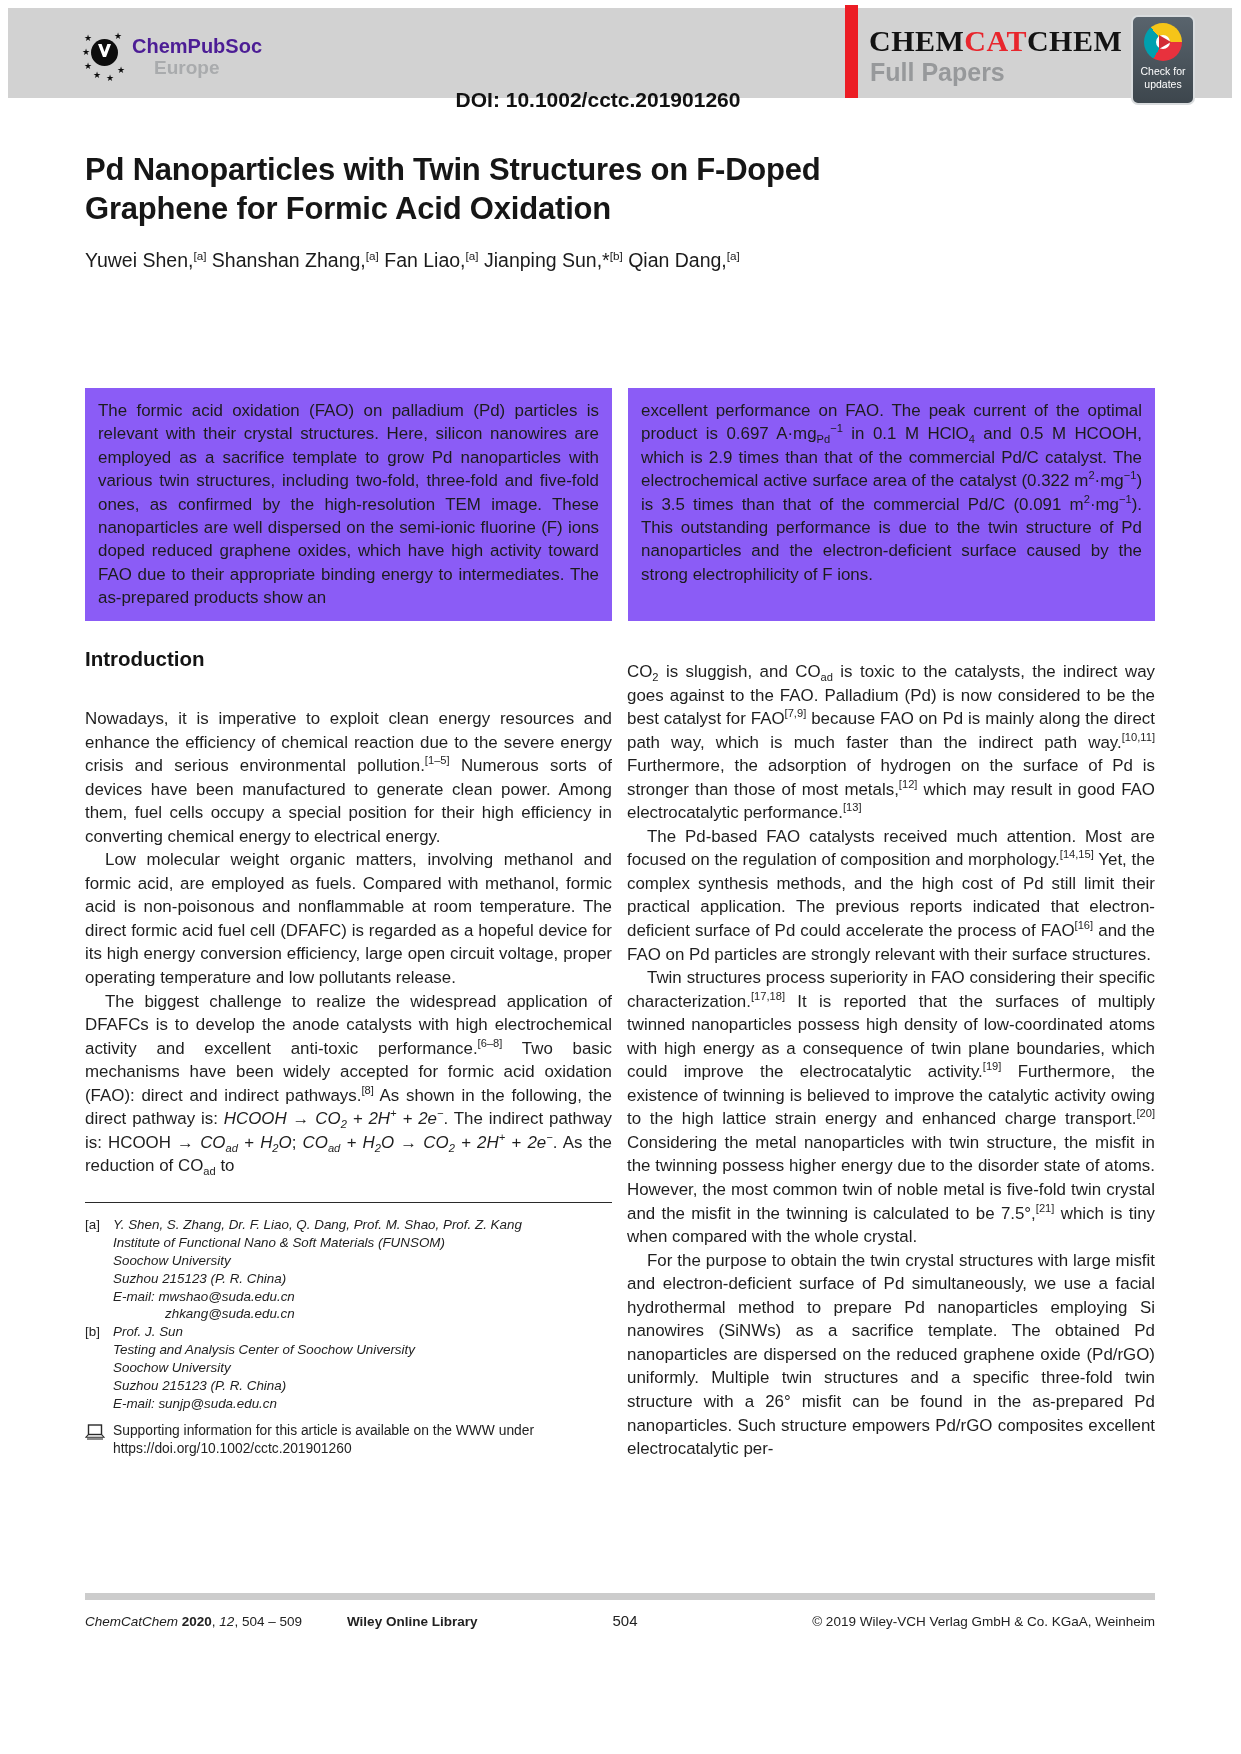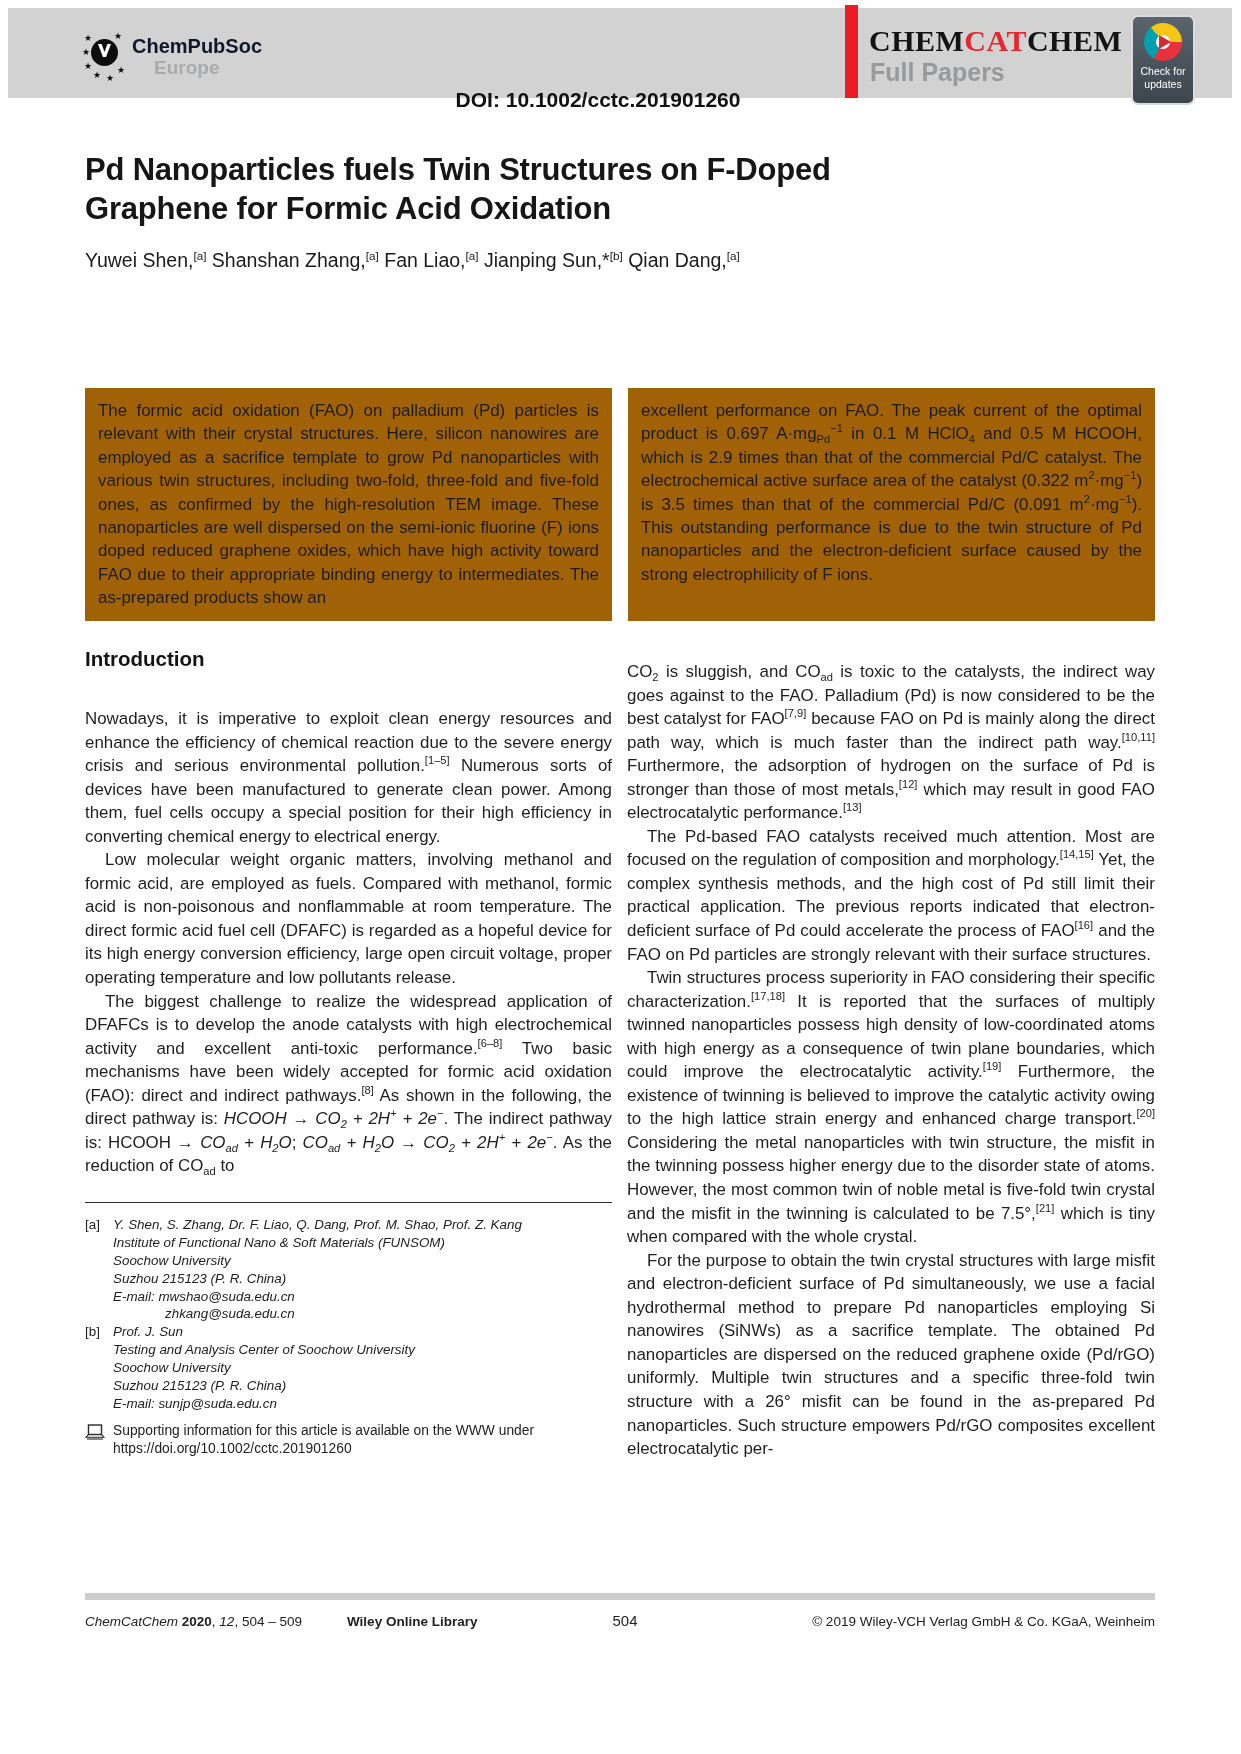--- a/index.html
+++ b/index.html
@@ -9,21 +9,21 @@
   .band{position:absolute;left:8px;top:8px;right:9px;height:90px;background:#d2d2d2;}
   .logo-wrap{position:absolute;left:76px;top:24px;display:flex;align-items:flex-start;}
   .cps-logo{position:relative;width:46px;height:52px;flex:0 0 auto;}
   .cps-disc{position:absolute;left:7px;top:7px;width:27px;height:27px;background:#0d0d0d;border-radius:50%;}
   .cps-disc::after{content:"";position:absolute;left:7px;top:5px;width:13px;height:13px;
         background:#ffffff;clip-path:polygon(0 0,28% 0,50% 62%,72% 0,100% 0,62% 100%,38% 100%);}
   .cps-star{position:absolute;font-size:9px;color:#0d0d0d;line-height:1;}
   .st1{left:0px;top:2px}.st2{left:-2px;top:16px}.st3{left:0px;top:30px}
   .st4{left:9px;top:39px}.st5{left:22px;top:42px}.st6{left:33px;top:34px}.st7{left:30px;top:0px}
   .cps-text{margin-left:2px;margin-top:4px;line-height:1;}
-  .cps-name{font-size:20px;font-weight:700;color:#0f172a;}
+  .cps-name{font-size:20px;font-weight:700;color:#4c1d95;}
   .cps-region{font-size:19px;font-weight:700;color:#a9abad;margin-top:2px;margin-left:22px;}
   .doi{position:absolute;left:330px;top:56px;width:520px;text-align:center;
        font-size:21px;font-weight:700;color:#111;margin-top:24px;}
   .redbar{position:absolute;left:845px;top:5px;width:13px;height:93px;background:#ec1c24;}
   .jtitle{position:absolute;left:869px;top:24px;font-family:"Liberation Serif",serif;
           font-weight:700;font-size:30px;letter-spacing:0.5px;color:#131313;white-space:nowrap;}
   .jtitle .cat{color:#e8262d;}
   .jtype{position:absolute;left:870px;top:58px;font-size:25px;font-weight:700;color:#97999b;}
   .badge{position:absolute;left:1131px;top:15px;width:64px;height:90px;border-radius:7px;
          background:linear-gradient(#59646d,#3d464d);border:2px solid #d9dcde;
@@ -35,21 +35,21 @@
   .badge-icon::after{content:"";position:absolute;left:15px;top:12px;width:0;height:0;
          border-left:12px solid #d22b35;border-top:7px solid transparent;border-bottom:7px solid transparent;}
   .badge-text{font-size:10.5px;line-height:12.5px;color:#ffffff;}
   
   .title{position:absolute;left:85px;top:150px;width:1000px;font-size:31px;line-height:39px;
          font-weight:700;color:#161616;letter-spacing:-0.2px;}
   .authors{position:absolute;left:85px;top:247px;width:1000px;font-size:19.5px;line-height:27px;color:#1b1b1b;}
   .authors sup{font-size:60%;}
   
   .abstract-row{position:absolute;left:85px;top:388px;width:1070px;display:flex;gap:16px;}
-  .abs-box{box-sizing:border-box;height:233px;background:#a16207;padding:11px 13px 0 13px;
+  .abs-box{box-sizing:border-box;height:233px;background:#8b5cf6;padding:11px 13px 0 13px;
            font-size:16.9px;line-height:23.4px;text-align:justify;color:#1c1c1c;}
   .abs-left{width:527px;}
   .abs-right{width:527px;}
   
   .main-row{position:absolute;left:85px;top:645px;width:1070px;display:flex;gap:15px;}
   .col-left{width:527px;}
   .col-right{width:528px;padding-top:15px;}
   h2.intro{margin:2px 0 36px 0;font-size:20.5px;font-weight:700;color:#141414;}
   p.body{margin:0;font-size:16.9px;line-height:23.55px;text-align:justify;color:#1e1e1e;}
   p.body.ind{text-indent:20px;}
@@ -103,21 +103,21 @@
 
   <div class="badge">
     <div class="badge-icon"></div>
     <div class="badge-text">
       <div>Check for</div>
       <div>updates</div>
     </div>
   </div>
 
   <div class="title">
-    <div>Pd Nanoparticles fuels Twin Structures on F-Doped</div>
+    <div>Pd Nanoparticles with Twin Structures on F-Doped</div>
     <div>Graphene for Formic Acid Oxidation</div>
   </div>
   <div class="authors">
     <div>Yuwei Shen,<sup>[a]</sup> Shanshan Zhang,<sup>[a]</sup> Fan Liao,<sup>[a]</sup> Jianping Sun,*<sup>[b]</sup> Qian Dang,<sup>[a]</sup></div>
   </div>
 
   <div class="abstract-row">
     <div class="abs-box abs-left">The formic acid oxidation (FAO) on palladium (Pd) particles is relevant with their crystal structures. Here, silicon nanowires are employed as a sacrifice template to grow Pd nanoparticles with various twin structures, including two-fold, three-fold and five-fold ones, as confirmed by the high-resolution TEM image. These nanoparticles are well dispersed on the semi-ionic fluorine (F) ions doped reduced graphene oxides, which have high activity toward FAO due to their appropriate binding energy to intermediates. The as-prepared products show an</div>
     <div class="abs-box abs-right">excellent performance on FAO. The peak current of the optimal product is 0.697 A·mg<sub>Pd</sub><sup>−1</sup> in 0.1 M HClO<sub>4</sub> and 0.5 M HCOOH, which is 2.9 times than that of the commercial Pd/C catalyst. The electrochemical active surface area of the catalyst (0.322 m<sup>2</sup>·mg<sup>−1</sup>) is 3.5 times than that of the commercial Pd/C (0.091 m<sup>2</sup>·mg<sup>−1</sup>). This outstanding performance is due to the twin structure of Pd nanoparticles and the electron-deficient surface caused by the strong electrophilicity of F ions.</div>
   </div>

